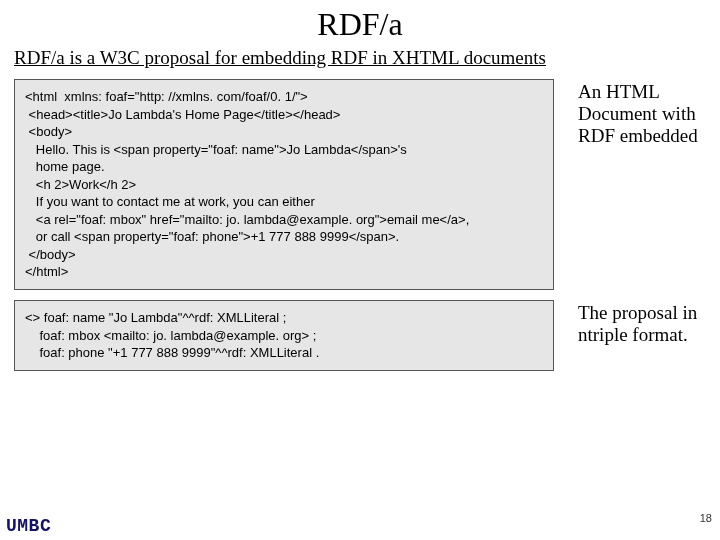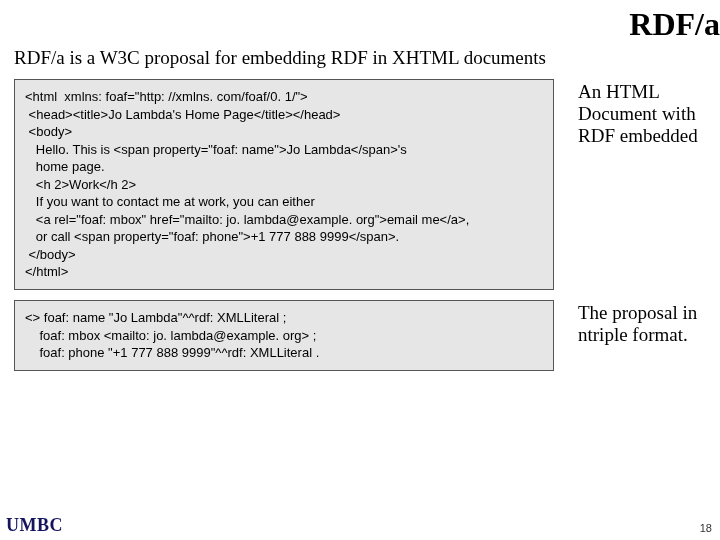--- a/index.html
+++ b/index.html
@@ -6,29 +6,30 @@
     margin: 0;
     padding: 0;
     width: 720px;
     height: 540px;
     background: #ffffff;
     font-family: "Times New Roman", Times, serif;
     position: relative;
     overflow: hidden;
   }
   .title {
-    text-align: right;
+    text-align: center;
     font-size: 32px;
-    font-weight: bold;
+    font-weight: normal;
     margin-top: 6px;
     margin-bottom: 0;
   }
   .intro {
     font-size: 19px;
     margin: 4px 14px 10px 14px;
+    text-decoration: underline;
   }
   .row {
     display: flex;
     align-items: flex-start;
     margin: 6px 14px 10px 14px;
   }
   .code-box {
     background: #e6e6e6;
     border: 1px solid #555;
     font-family: Arial, Helvetica, sans-serif;
@@ -46,25 +47,26 @@
     padding-top: 2px;
   }
   .footer-left {
     position: absolute;
     left: 6px;
     bottom: 4px;
     font-weight: bold;
     color: #15155f;
     font-size: 18px;
     letter-spacing: 0.5px;
+    font-family: Liberation Mono, monospace;
   }
   .footer-right {
     position: absolute;
     right: 8px;
-    bottom: 6px;
+    bottom: 16px;
     font-family: Arial, sans-serif;
     font-size: 11px;
     color: #333;
     text-align: center;
   }
 </style>
 </head>
 <body>
 
 <div class="title">RDF/a</div>

